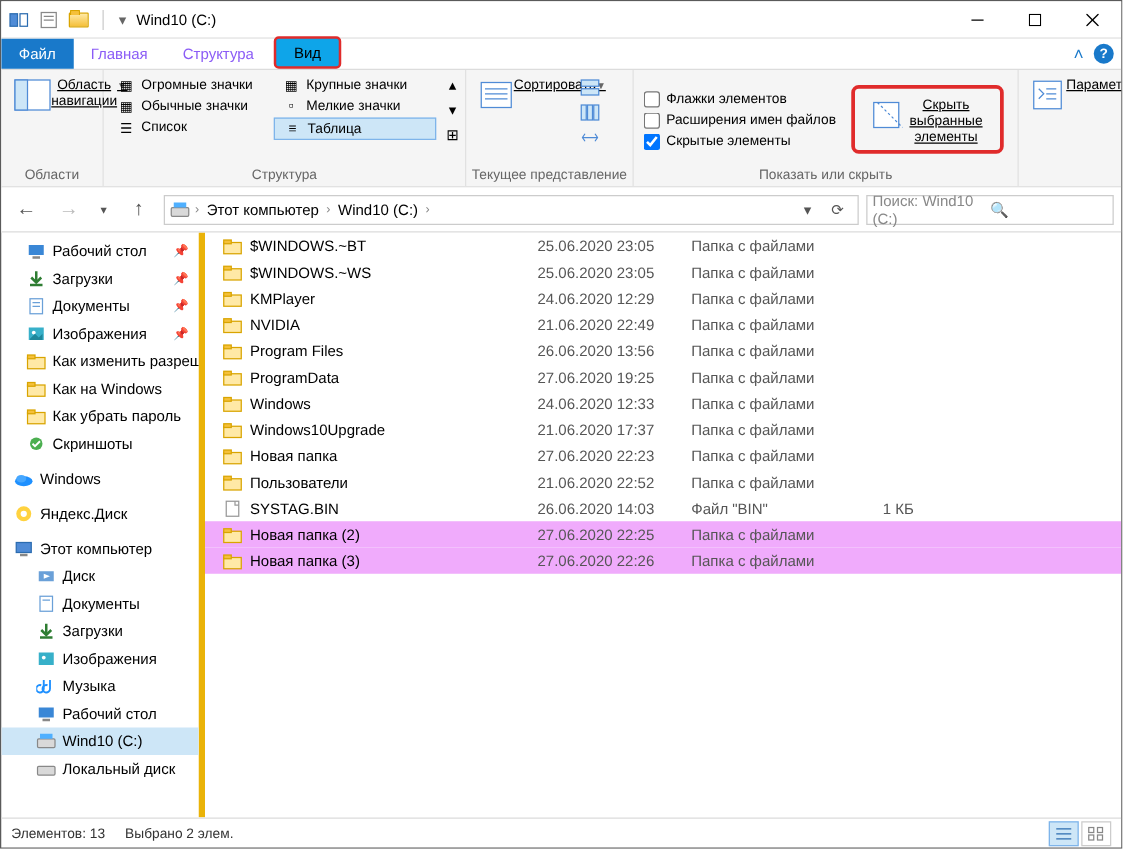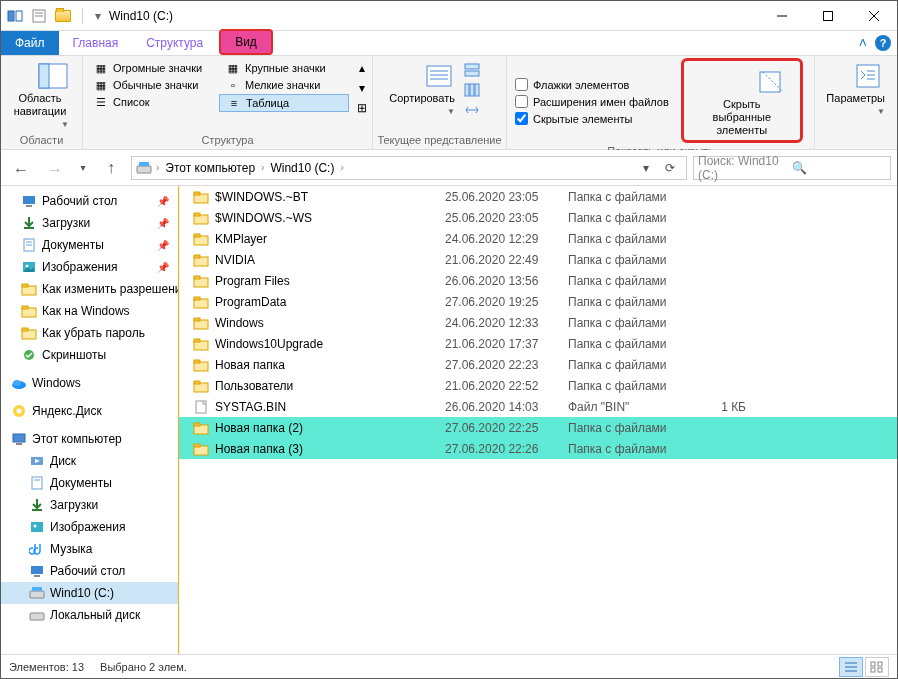--- a/index.html
+++ b/index.html
@@ -12,30 +12,30 @@
   .folder-ic { width: 16px; height: 12px; background: linear-gradient(#ffe9a6,#f5c03a); border: 1px solid #d9a400; border-radius: 1px; position: relative; }
   .folder-ic::before { content: ""; position: absolute; top: -3px; left: 0; width: 6px; height: 3px; background: #f5c03a; border: 1px solid #d9a400; border-bottom: none; border-radius: 1px 1px 0 0; }
   .title-sep { width: 1px; height: 16px; background: #ccc; margin: 0 6px; }
   .title-text { padding-left: 4px; font-size: 12px; }
   .win-controls { margin-left: auto; display: flex; }
   .win-btn { width: 46px; height: 30px; display: flex; align-items: center; justify-content: center; }
   
   .tabs-row { height: 25px; display: flex; align-items: stretch; background: #fff; border-bottom: 1px solid #dcdcdc; }
   .file-tab { background: #1979ca; color: #fff; padding: 0 14px; display: flex; align-items: center; font-size: 12px; }
   .tab { padding: 0 14px; display: flex; align-items: center; font-size: 12px; color: #8b5cf6; }
-  .tab.active { border: 2px solid #e02b2b; border-radius: 4px; color: #000; margin: -2px 2px 0 2px; background: #ec4899; }
+  .tab.active { border: 2px solid #e02b2b; border-radius: 4px; color: #000; margin: -2px 2px 0 2px; background: #0ea5e9; }
   .tabs-right { margin-left: auto; display: flex; align-items: center; padding-right: 6px; gap: 8px; }
   .chev-up { color: #1979ca; font-size: 14px; }
   .help-ic { width: 16px; height: 16px; border-radius: 50%; background: #1979ca; color: #fff; display: flex; align-items: center; justify-content: center; font-size: 11px; font-weight: bold; }
   
   .ribbon { height: 94px; display: flex; background: #f5f5f5; border-bottom: 1px solid #dcdcdc; }
   .rgroup { display: flex; flex-direction: column; border-right: 1px solid #e1e1e1; padding: 2px 4px 0 4px; }
   .rgroup-body { flex: 1; display: flex; align-items: flex-start; }
   .rgroup-label { text-align: center; font-size: 11px; color: #666; padding: 2px 0 3px 0; }
-  .big-btn { display: flex; flex-direction: column; align-items: flex-end; justify-content: flex-start; padding: 4px 6px 0 6px; text-align: center; font-size: 11px; line-height: 13px; width: 70px; }
+  .big-btn { display: flex; flex-direction: row; align-items: flex-start; justify-content: flex-start; padding: 4px 6px 0 6px; text-align: center; font-size: 11px; line-height: 13px; width: 70px; text-decoration: underline; }
   .big-btn .ic { width: 32px; height: 28px; margin-bottom: 2px; display:flex; align-items:center; justify-content:center; }
   .drop-tri { font-size: 8px; color: #666; }
   .layout-list { display: flex; flex-direction: column; gap: 1px; padding-top: 2px; }
   .layout-item { display: flex; align-items: center; gap: 4px; padding: 1px 6px; font-size: 11px; width: 130px; }
   .layout-item.sel { border: 1px solid #7eb4ea; background: #cde6f7; }
   .layout-ic { width: 16px; height: 14px; display:flex; align-items:center; justify-content:center; }
   .check-row { display:flex; align-items:center; gap:5px; font-size:11px; padding:2px 4px; }
   .check-row input { margin:0; width:13px; height:13px; }
   .hide-btn { border: 3px solid #e02b2b; border-radius: 6px; padding: 3px 6px; }
   .hide-btn .big-btn { width: 104px; }
@@ -48,37 +48,37 @@
   .nav-btn.disabled { color:#bbb; }
   .address { flex:1; height:24px; border:1px solid #ccc; display:flex; align-items:center; padding:0 4px; gap:2px; font-size:12px; }
   .crumb { display:flex; align-items:center; gap:2px; padding:0 2px; }
   .crumb-sep { color:#888; font-size:10px; padding:0 2px; }
   .addr-btns { margin-left:auto; display:flex; gap:0; }
   .addr-btn { width:24px; height:22px; display:flex; align-items:center; justify-content:center; color:#555; }
   .search { width:198px; height:24px; border:1px solid #ccc; display:flex; align-items:center; padding:0 4px; color:#888; }
   .search span { flex:1; }
   
   .main { flex:1; display:flex; overflow:hidden; }
-  .sidebar { width:178px; border-right:1px solid #eab308; overflow:hidden; padding-top:4px; }
+  .sidebar { width:163px; border-right:5px solid #eab308; overflow:hidden; padding-top:4px; }
   .tree-item { display:flex; align-items:center; gap:5px; padding:3px 4px 3px 20px; font-size:12px; white-space:nowrap; overflow:hidden; }
   .tree-item.sel { background:#cde6f7; }
   .tree-item.group { padding-left:10px; margin-top:6px; }
   .tree-item.subgroup { padding-left:28px; }
   .pin { color:#777; font-size:10px; margin-left:auto; padding-right:4px; }
   .ic16 { width:16px; height:16px; display:flex; align-items:center; justify-content:center; flex-shrink:0; }
   .content { flex:1; display:flex; flex-direction:column; overflow:hidden; }
   .cols { height:24px; display:flex; align-items:center; border-bottom:1px solid #e5e5e5; font-size:12px; color:#333; }
   .col-h { padding:0 8px; border-right:1px solid #eee; height:100%; display:flex; align-items:center; }
   .col-name { width:258px; }
   .col-date { width:123px; }
   .col-type { width:116px; }
   .col-size { width:78px; justify-content:flex-end; }
   .rows { flex:1; overflow:auto; }
   .row { display:flex; align-items:center; height:21px; font-size:12px; }
-  .row.sel { background:#5eead4; }
+  .row.sel { background:#f0abfc; }
   .cell { padding:0 8px; overflow:hidden; white-space:nowrap; }
   .c-name { width:258px; display:flex; align-items:center; gap:6px; padding-left:14px; }
   .c-date { width:123px; color:#555; }
   .c-type { width:116px; color:#555; }
   .c-size { width:78px; text-align:right; color:#555; }
   
   .status { height:24px; border-top:1px solid #dcdcdc; display:flex; align-items:center; padding:0 8px; font-size:11px; color:#333; }
   .status-right { margin-left:auto; display:flex; gap:2px; }
   .view-btn { width:24px; height:20px; border:1px solid #ccc; display:flex; align-items:center; justify-content:center; }
   .view-btn.active { background:#cde6f7; border-color:#7eb4ea; }

